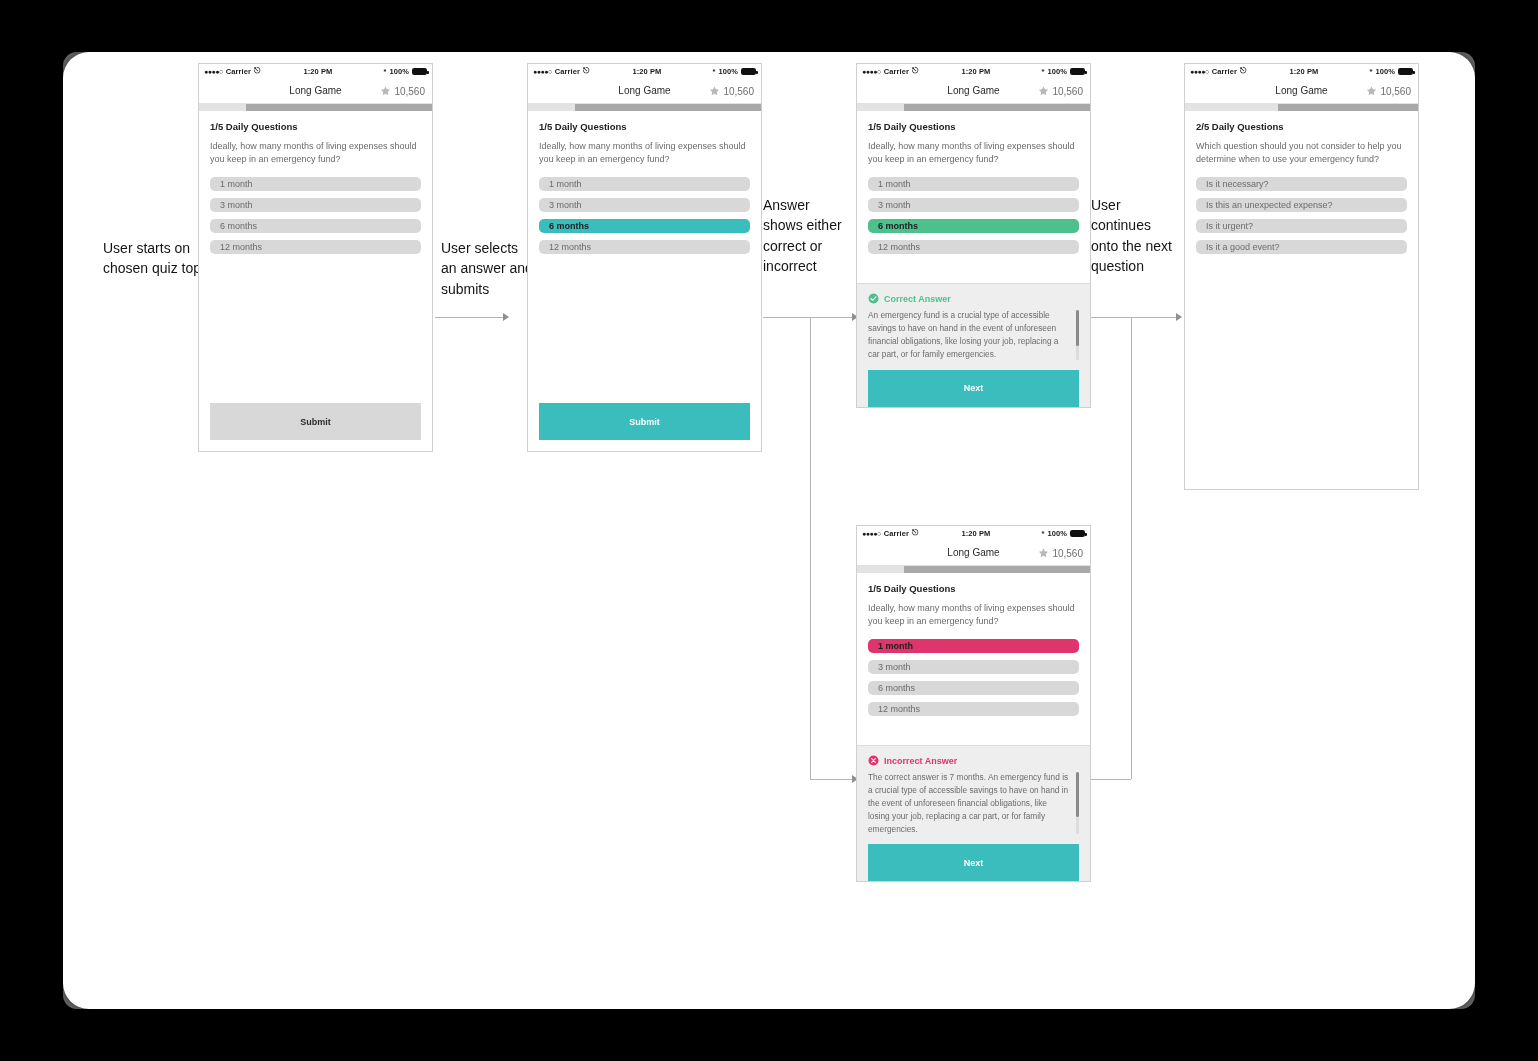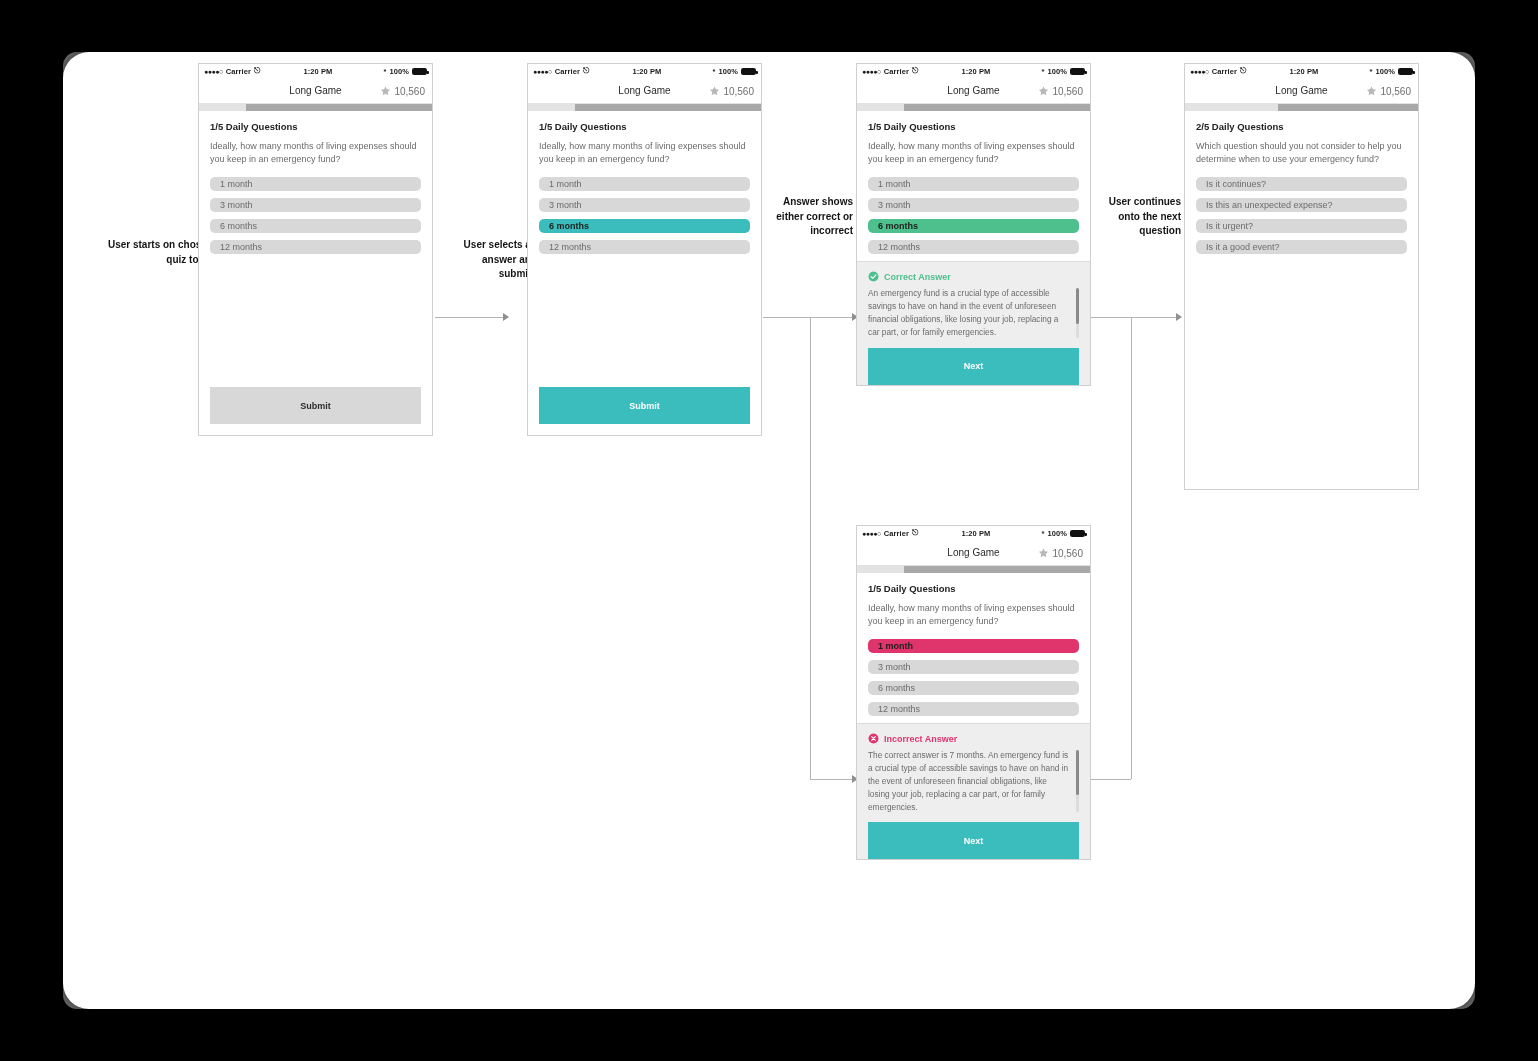--- a/index.html
+++ b/index.html
@@ -74,21 +74,21 @@
   .progress {
     height: 7px; width: 100%;
     background: #a8a8a8;
     position: relative;
   }
   .progress-fill {
     position:absolute; left:0; top:0; bottom:0;
     width: 20%;
     background: #e3e3e3;
   }
-  .screen-body { padding: 10px 11px 0 11px; background:#fff; }
+  .screen-body { padding: 10px 11px 16px 11px; background:#fff; }
   .q-count { font-size: 9.5px; font-weight: bold; color:#222; margin-bottom: 8px; }
   .q-text { font-size: 9px; line-height: 1.45; color:#6b6b6b; margin-bottom: 11px; }
   .opt {
     height: 14px;
     border-radius: 5px;
     background: #d8d8d8;
     display: flex; align-items: center;
     padding-left: 10px;
     font-size: 9px;
     color: #6b6b6b;
@@ -132,25 +132,25 @@
   .scroll-thumb {
     position:absolute; left:0; top:0;
     width:3px; height:72%;
     background:#8a8a8a; border-radius:2px;
   }
   .next-wrap { margin-top: 9px; }
 
   
   .annot {
     position:absolute;
-    text-align:right;
-    font-size: 10px;
+    text-align:left;
+    font-size: 14px;
     line-height: 1.45;
     color:#141414;
-    font-weight: bold;
+    font-weight: normal;
   }
   
   .conn { position:absolute; background:#b4b4b4; }
   .conn.h { height:1px; }
   .conn.v { width:1px; }
   .arrow {
     position:absolute;
     width:0; height:0;
     border-top:4px solid transparent;
     border-bottom:4px solid transparent;
@@ -396,21 +396,21 @@
           </svg>
         <span>10,560</span>
       </span>
     </div>
     <div class="progress">
         <div class="progress-fill" style="width:40%;"></div>
       </div>
     <div class="screen-body">
       <div class="q-count">2/5 Daily Questions</div>
       <div class="q-text">Which question should you not consider to help you determine when to use your emergency fund?</div>
-      <div class="opt">Is it continues?</div>
+      <div class="opt">Is it necessary?</div>
       <div class="opt">Is this an unexpected expense?</div>
       <div class="opt">Is it urgent?</div>
       <div class="opt">Is it a good event?</div>
     </div>
   </div>
 
 </div>
 <div class="vignette" style="left:63px; top:52px; width:1412px; height:957px;"></div>
 
 </body></html>

